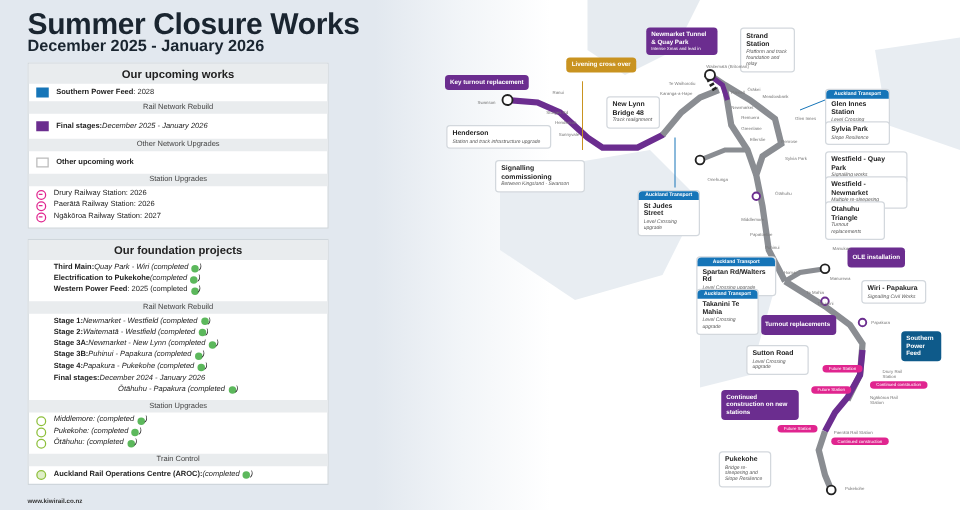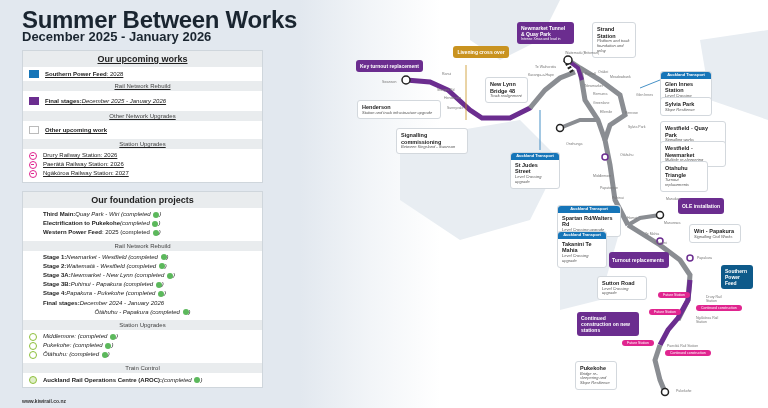--- a/index.html
+++ b/index.html
@@ -83,24 +83,24 @@
   <circle cx="665" cy="392" r="3.5" fill="#fff" stroke="#222" stroke-width="1.5"></circle>
   <circle cx="605" cy="157" r="3" fill="#fff" stroke="#6b2d8f" stroke-width="1.5"></circle>
   <circle cx="660" cy="241" r="3" fill="#fff" stroke="#6b2d8f" stroke-width="1.5"></circle>
   <circle cx="690" cy="258" r="3" fill="#fff" stroke="#6b2d8f" stroke-width="1.5"></circle>
 
   <line x1="466" y1="65" x2="466" y2="120" stroke="#c99320" stroke-width="0.8"></line>
   <line x1="540" y1="110" x2="540" y2="150" stroke="#1675b8" stroke-width="0.8"></line>
   <line x1="640" y1="88" x2="660" y2="80" stroke="#1675b8" stroke-width="0.8"></line>
 </svg>
 
-<div class="title">Summer Between Works</div>
+<div class="title">Summer Closure Works</div>
 <div class="subtitle">December 2025 - January 2026</div>
 
-<div class="panel" style="top:50px;text-decoration:underline;">
+<div class="panel" style="top:50px;">
   <div class="head">Our upcoming works</div>
   <div class="row">
     <span class="swatch" style="background:#1675b8"></span>
     <span class="b">Southern Power Feed</span>
       <span>: 2028</span>
   </div>
   <div class="sub">Rail Network Rebuild</div>
   <div class="row" style="min-height:20px">
     <span class="swatch" style="background:#6b2d8f"></span>
     <span class="b">Final stages:</span>

